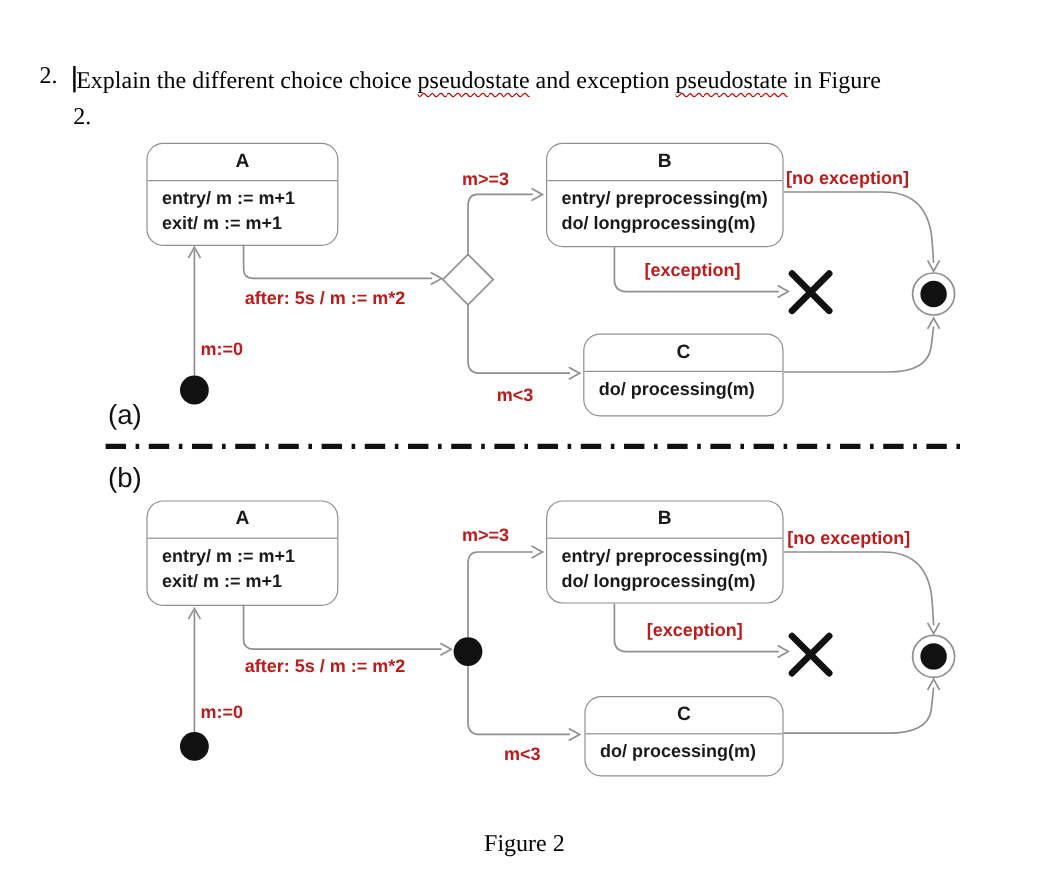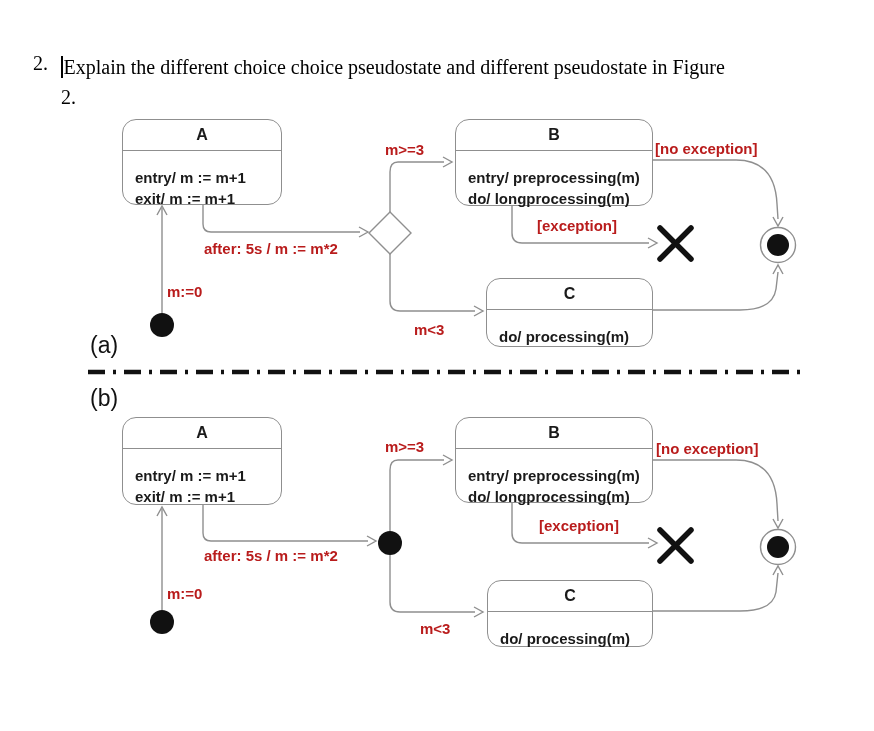--- a/index.html
+++ b/index.html
@@ -3,43 +3,43 @@
 <meta charset="utf-8">
 <style>
   html,body{margin:0;padding:0;background:#fff;}
   .page{position:relative;width:874px;height:731px;background:#fff;overflow:hidden;
         font-family:"Liberation Sans",sans-serif;}
   
   .qnum{position:absolute;left:33px;top:52px;font:20px "Liberation Serif",serif;color:#000;}
   .qtext{position:absolute;left:61px;top:52px;width:770px;font:20px "Liberation Serif",serif;
          color:#000;line-height:30px;}
   .caret{display:inline-block;width:1.5px;height:22px;background:#000;vertical-align:-4px;margin-right:1px;}
-  .spell{text-decoration-style:wavy;text-decoration-color:#c00000;
+  .spell{text-decoration:underline;text-decoration-style:wavy;text-decoration-color:#c00000;
          text-decoration-thickness:1px;text-underline-offset:4px;}
   
   svg.wires{position:absolute;left:0;top:0;}
   
   .state{position:absolute;box-sizing:border-box;background:#fff;border:1.4px solid #8f8f8f;
          border-radius:14px;color:#1a1a1a;}
   .state-title{height:30px;line-height:30px;text-align:center;font-size:16px;font-weight:bold;
                border-bottom:1.4px solid #8f8f8f;}
-  .state-body{padding:4px 6px 0 12px;font-size:15px;font-weight:bold;line-height:21px;white-space:nowrap;margin-top:12px;}
+  .state-body{padding:4px 6px 0 12px;font-size:15px;font-weight:bold;line-height:21px;white-space:nowrap;}
   
   .lbl{position:absolute;font-size:15px;font-weight:bold;color:#b91c1c;white-space:nowrap;}
   .sub{position:absolute;font-size:23px;font-weight:400;color:#111;}
   .fig-caption{position:absolute;left:0;right:0;top:692px;text-align:center;
                font:20px "Liberation Serif",serif;color:#000;}
 </style>
 </head>
 <body>
 
 <div class="page">
 
   <span class="qnum">2.</span>
-  <div class="qtext"><span class="caret"></span><span>Explain the different choice choice </span><span class="spell">pseudostate</span><span> and different </span><span class="spell">pseudostate</span><span> in Figure</span><br><span>2.</span></div>
+  <div class="qtext"><span class="caret"></span><span>Explain the different choice choice </span><span class="spell">pseudostate</span><span> and exception </span><span class="spell">pseudostate</span><span> in Figure</span><br><span>2.</span></div>
 
   <svg class="wires" width="874" height="731" viewBox="0 0 874 731">
 
     <g stroke="#8f8f8f" stroke-width="1.4" fill="none">
       <path d="M162 313 L162 208"></path>
       <path d="M157 215 L162 206 L167 215"></path>
       <path d="M203 205 L203 224 Q203 232 211 232 L360 232"></path>
       <path d="M359 227 L368 232 L359 237"></path>
       <path d="M390 212 L390 172 Q390 162 398 162 L444 162"></path>
       <path d="M443 157 L452 162 L443 167"></path>
@@ -144,13 +144,14 @@
   </div>
 
   <div class="sub" style="left:90px;top:385px">(b)</div>
   <div class="lbl" style="left:385px;top:438px">m&gt;=3</div>
   <div class="lbl" style="left:656px;top:440px">[no exception]</div>
   <div class="lbl" style="left:539px;top:517px">[exception]</div>
   <div class="lbl" style="left:204px;top:547px">after: 5s / m := m*2</div>
   <div class="lbl" style="left:167px;top:585px">m:=0</div>
   <div class="lbl" style="left:420px;top:620px">m&lt;3</div>
 
+  <div class="fig-caption">Figure 2</div>
 </div>
 
 </body></html>

